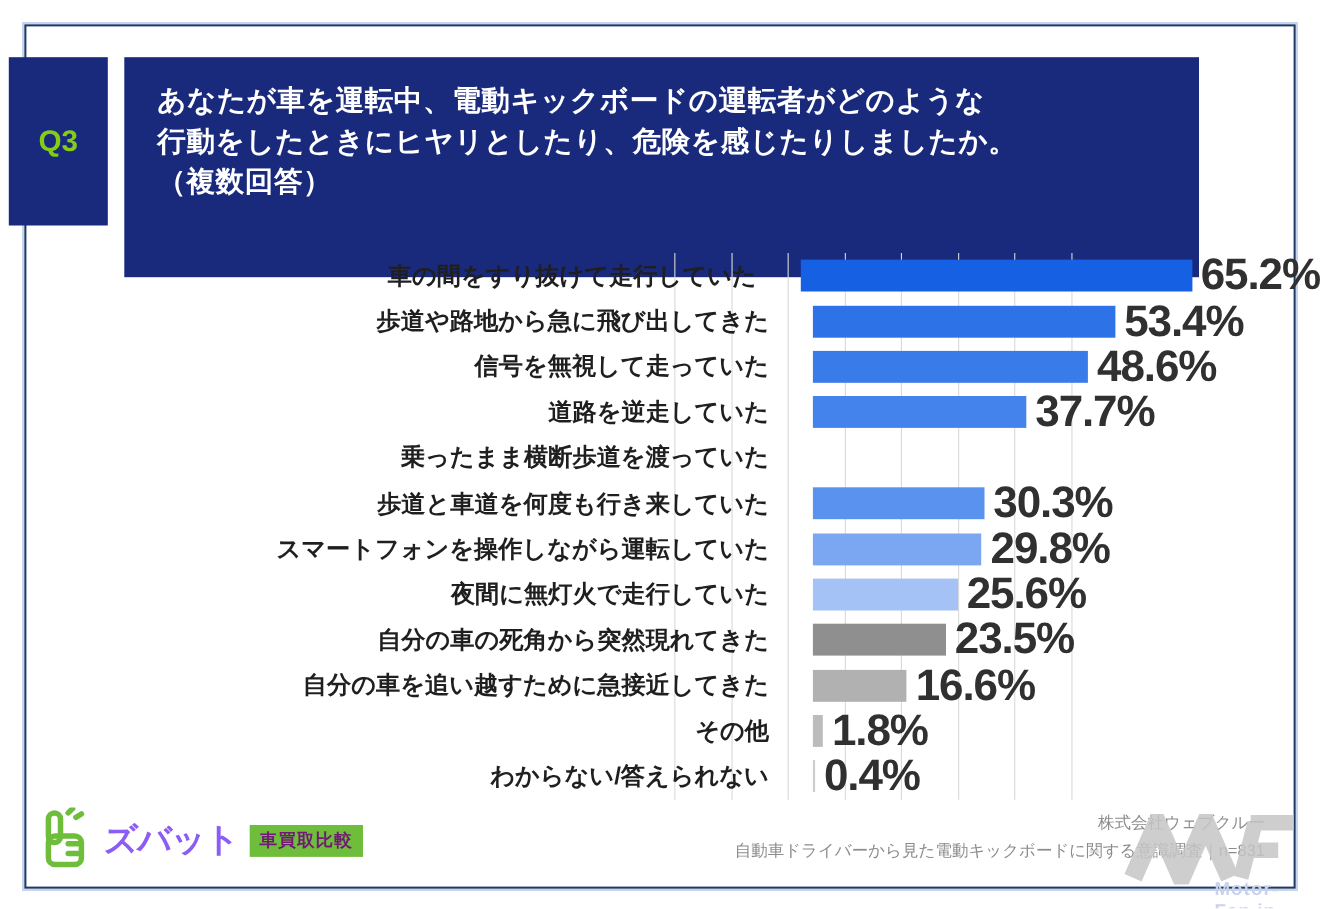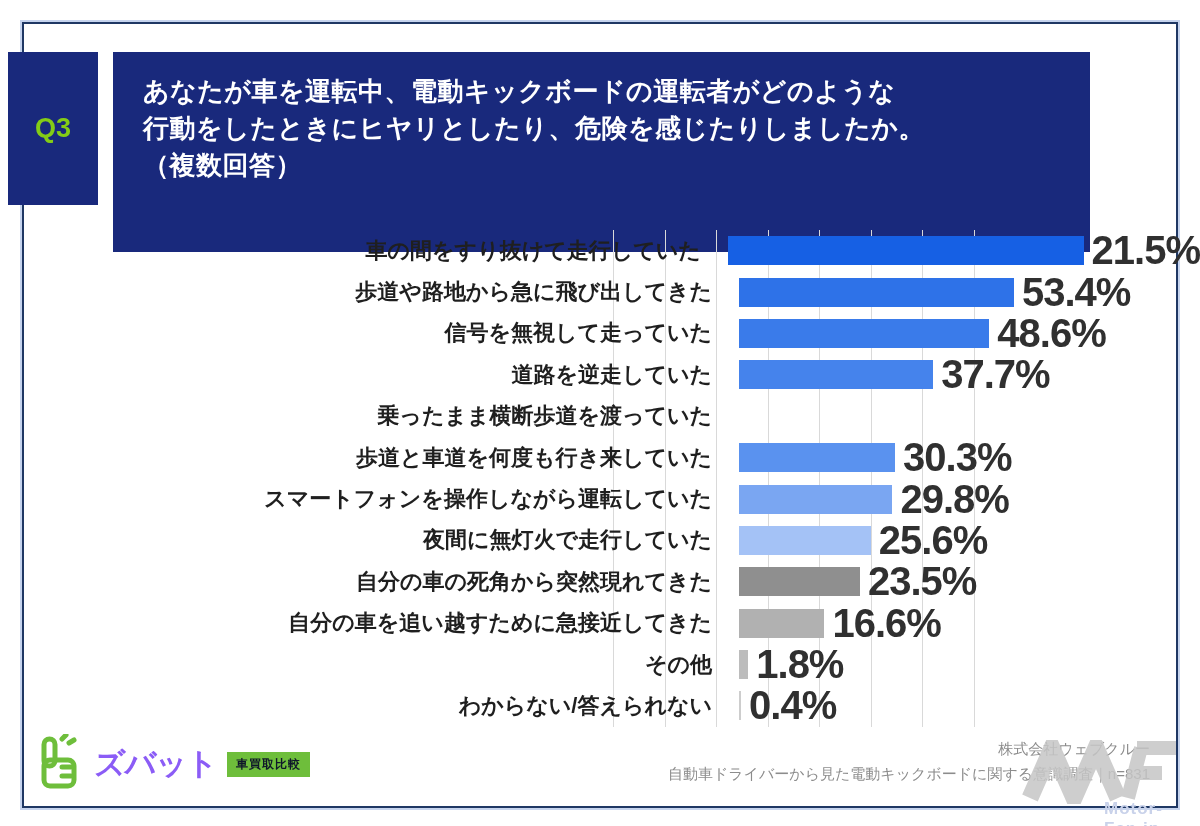--- a/index.html
+++ b/index.html
@@ -12,30 +12,30 @@
         color:#84cc16;display:flex;align-items:center;justify-content:center;
         font-size:27px;font-weight:bold;}
   .banner{position:absolute;left:113px;top:52px;width:977px;height:200px;background:#19297C;
           color:#fff;box-sizing:border-box;padding:21px 0 0 30px;}
   .banner div{font-size:26px;font-weight:bold;line-height:37px;letter-spacing:0.5px;}
   
   .gridlines{position:absolute;left:613px;top:230px;width:420px;height:497px;}
   .gl{position:absolute;top:0;width:1px;height:100%;background:#D9D9D9;}
   .rows{position:absolute;left:0;top:230px;width:1200px;}
   .row{display:flex;align-items:center;height:41.4px;position:relative;}
-  .cat{width:739px;box-sizing:border-box;padding-right:27px;text-align:right;
+  .cat{width:739px;box-sizing:border-box;padding-right:40px;text-align:right;
        font-size:22px;font-weight:bold;color:#1F1F1F;white-space:nowrap;}
   .barea{flex:1;display:flex;align-items:center;height:29px;}
   .bar{height:29px;flex:0 0 auto;}
   .val{margin-left:8px;font-size:40px;font-weight:bold;color:#303030;
        letter-spacing:-1px;line-height:29px;white-space:nowrap;}
   
   .logo{position:absolute;left:38px;top:734px;display:flex;align-items:center;}
   .logo-brand{font-size:31px;font-weight:bold;color:#8b5cf6;letter-spacing:-1px;margin-left:6px;}
-  .logo-badge{margin-left:10px;background:#6EBE3B;color:#0f172a;font-size:12px;font-weight:bold;
+  .logo-badge{margin-left:10px;background:#6EBE3B;color:#701a75;font-size:16px;font-weight:bold;
               padding:4px 9px;letter-spacing:1px;}
   .source{position:absolute;right:50px;top:736px;text-align:right;color:#8C8C8C;
           font-size:15px;line-height:25px;}
   .wm{position:absolute;left:1018px;top:740px;width:170px;height:64px;opacity:0.85;}
   .wm-text{position:absolute;left:1104px;top:799px;font-size:17px;font-weight:bold;
            color:#C9D2EA;letter-spacing:1px;}
 </style>
 </head>
 <body>
 
@@ -60,21 +60,21 @@
       <div class="gl" style="left: 206px;"></div>
       <div class="gl" style="left: 257.5px;"></div>
       <div class="gl" style="left: 309px;"></div>
       <div class="gl" style="left: 360.5px;"></div>
     </div>
   <div class="rows">
       <div class="row">
         <div class="cat">車の間をすり抜けて走行していた</div>
         <div class="barea">
           <div class="bar" style="width: 355.865px; background: rgb(22, 96, 228);"></div>
-          <div class="val">21.5%</div>
+          <div class="val">65.2%</div>
         </div>
       </div>
       <div class="row">
         <div class="cat">歩道や路地から急に飛び出してきた</div>
         <div class="barea">
           <div class="bar" style="width: 275.01px; background: rgb(46, 114, 232);"></div>
           <div class="val">53.4%</div>
         </div>
       </div>
       <div class="row">

